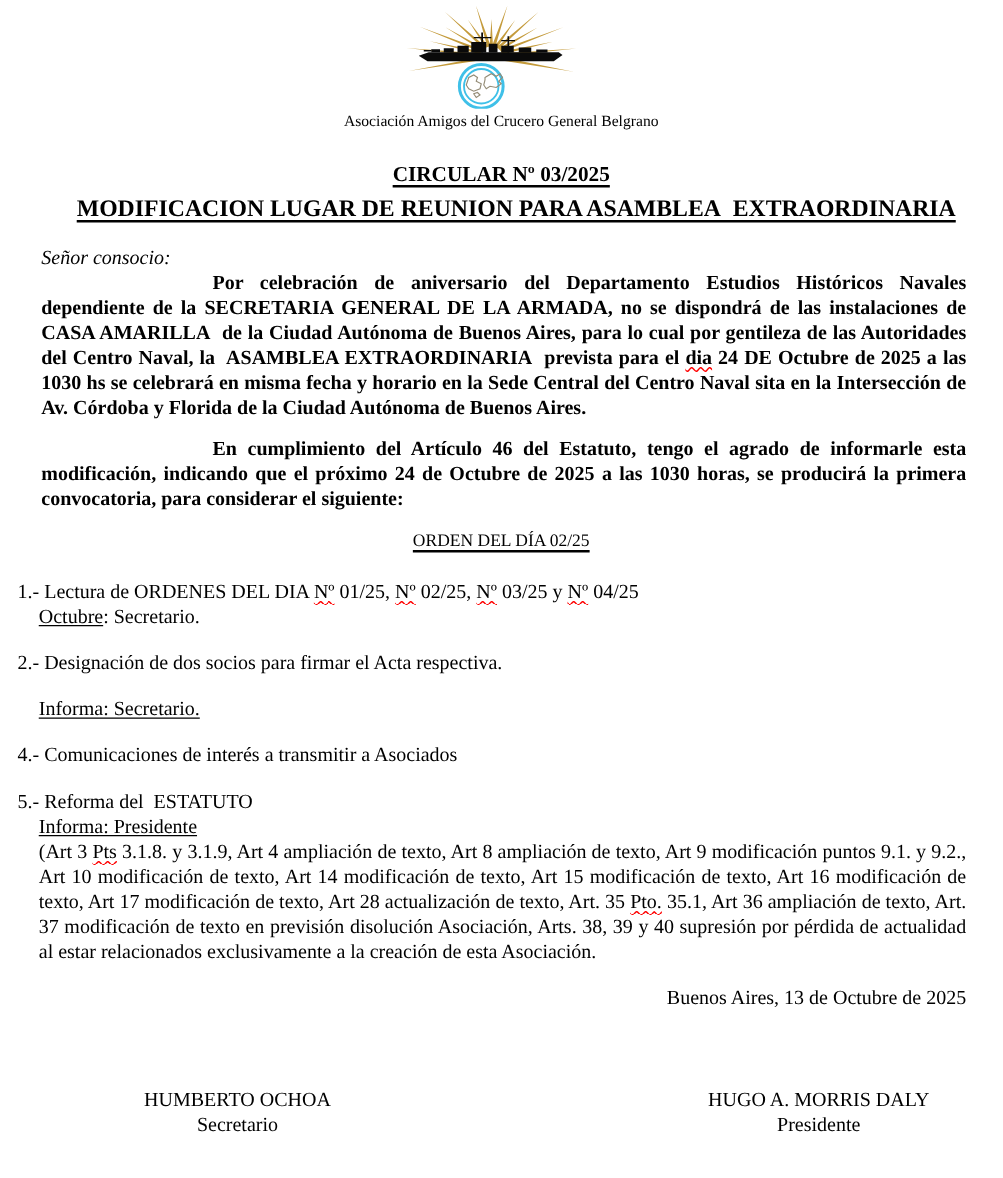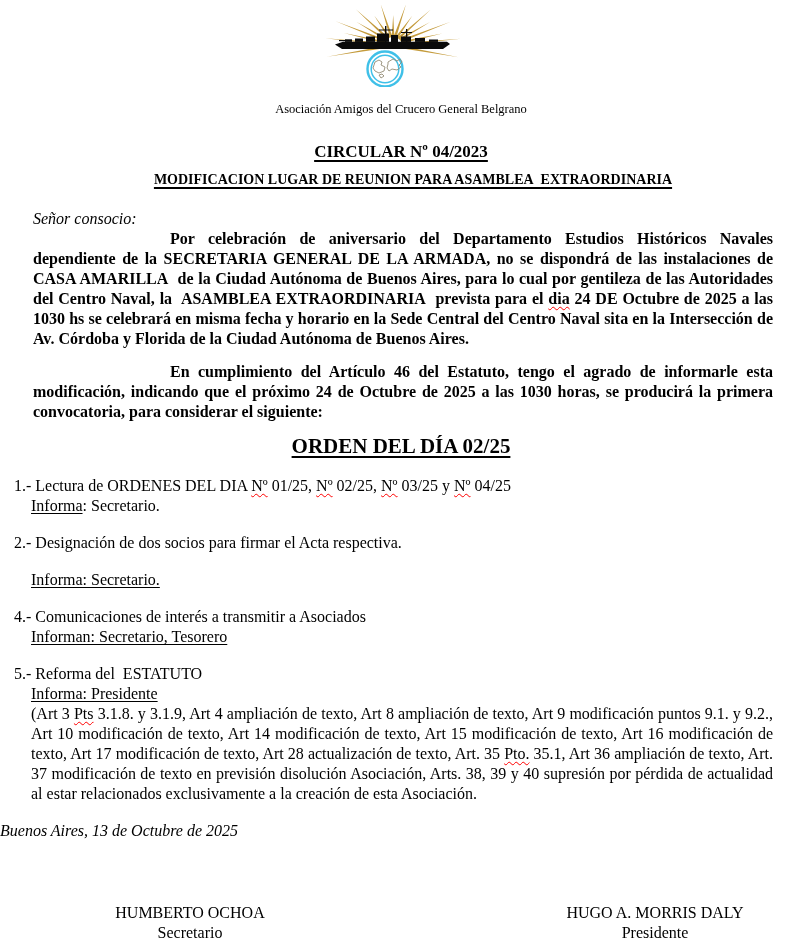--- a/index.html
+++ b/index.html
@@ -2,35 +2,35 @@
 <html lang="es" style="--sq: #FF0000;"><head>
 <meta charset="utf-8">
 <style>
   html,body{margin:0;padding:0;}
   body{
     width:802px;height:942px;overflow:hidden;background:#ffffff;color:#000;
     font-family:"Liberation Serif","DejaVu Serif",serif;
     font-size:16px;line-height:20px;
   }
   .logo-svg{display:block;margin:5px 0 0 309px;}
-  .org-name{text-align:center;font-size:12.5px;line-height:16px;margin-top:14px;}
+  .org-name{text-align:center;font-size:12.5px;line-height:16px;margin-top:2px;}
   .title1{font-weight:bold;font-size:17px;line-height:22px;text-align:center;margin-top:24px;}
-  .title2{font-weight:bold;font-size:14px;line-height:22px;text-align:center;margin-top:6px;margin-left:24px;}
+  .title2{font-weight:bold;font-size:19px;line-height:22px;text-align:center;margin-top:6px;margin-left:24px;}
   .uline{text-decoration:underline;text-decoration-thickness:1.5px;text-underline-offset:3px;}
   .content{margin:0 29px 0 33px;}
   .salutation{margin-top:18px;font-style:italic;}
   .bodypara{text-align:justify;text-indent:137px;font-weight:bold;}
   .para2{margin-top:13px;}
-  .agenda-title{font-weight:bold;font-size:21px;line-height:22px;text-align:center;margin-top:13px;}
+  .agenda-title{font-weight:normal;font-size:14px;line-height:22px;text-align:center;margin-top:13px;}
   .agenda-list{margin:19px 29px 0 14px;}
   .agenda-item{margin-bottom:17px;}
   .item-title{font-weight:normal;}
   .item-sub{padding-left:17px;}
   .item-detail{padding-left:17px;text-align:justify;}
-  .dateline{margin:12px 29px 0 0;font-style:italic;}
+  .dateline{text-align:right;margin:12px 29px 0 0;}
   .signatures{position:relative;height:42px;margin-top:62px;}
   .sig{position:absolute;top:0;width:300px;text-align:center;}
   .sig-left{left:40px;}
   .sig-right{left:505px;}
   .u{text-decoration:underline;text-underline-offset:2px;}
   .sq{
     text-decoration-line:underline;
     text-decoration-style:wavy;
     text-decoration-color:var(--sq,#ff0000);
     text-decoration-thickness:1px;
@@ -69,21 +69,21 @@
     <path d="M76,21 h1.4 v16 h-1.4 Z"></path>
     <path d="M97,24 h1.3 v13 h-1.3 Z"></path>
     <path d="M70,24.5 h14 v1 h-14 Z"></path>
     <path d="M92,27 h11 v1 h-11 Z"></path>
   </g>
 </svg>
 
 <div class="org-name">Asociación Amigos del Crucero General Belgrano</div>
 
 <div class="title1">
-  <span class="uline">CIRCULAR Nº 04/2023</span>
+  <span class="uline">CIRCULAR Nº 03/2025</span>
 </div>
 <div class="title2">
   <span class="uline">MODIFICACION LUGAR DE REUNION PARA ASAMBLEA&nbsp; EXTRAORDINARIA</span>
 </div>
 
 <div class="content">
   <div class="salutation">Señor consocio:</div>
   <div class="bodypara"><span>Por celebración de aniversario del Departamento Estudios Históricos Navales dependiente de la SECRETARIA GENERAL DE LA ARMADA, no se dispondrá de las instalaciones de CASA AMARILLA&nbsp; de la Ciudad Autónoma de Buenos Aires, para lo cual por gentileza de las Autoridades del Centro Naval, la&nbsp; ASAMBLEA EXTRAORDINARIA&nbsp; prevista para el </span><span class="sq">dia</span><span> 24 DE Octubre de 2025 a las 1030 hs se celebrará en misma fecha y horario en la Sede Central del Centro Naval sita en la Intersección de Av. Córdoba y Florida de la Ciudad Autónoma de Buenos Aires.</span></div>
   <div class="bodypara para2">En cumplimiento del Artículo 46 del Estatuto, tengo el agrado de informarle esta modificación, indicando que el próximo 24 de Octubre de 2025 a las 1030 horas, se producirá la primera convocatoria, para considerar el siguiente:</div>
 </div>
@@ -92,41 +92,40 @@
   <span class="uline">ORDEN DEL DÍA 02/25</span>
 </div>
 
 <div class="agenda-list">
 
   <div class="agenda-item">
     <div class="item-title">
       <span>1.-</span>
       <span><span>Lectura de ORDENES DEL DIA </span><span class="sq">Nº</span><span> 01/25, </span><span class="sq">Nº</span><span> 02/25, </span><span class="sq">Nº</span><span> 03/25 y </span><span class="sq">Nº</span><span> 04/25</span></span>
     </div>
-    <div class="item-sub"><span class="u">Informa</span><span>: Secretario.</span></div>
+    <div class="item-sub"><span class="u">Octubre</span><span>: Secretario.</span></div>
   </div>
 
   <div class="agenda-item">
     <div class="item-title">
       <span>2.-</span>
       <span><span>Designación de dos socios para firmar el Acta respectiva.</span></span>
     </div>
 
   </div>
 
   <div class="agenda-item">
     <div class="item-sub"><span class="u">Informa: Secretario.</span></div>
   </div>
 
   <div class="agenda-item">
     <div class="item-title">
       <span>4.-</span>
       <span><span>Comunicaciones de interés a transmitir a Asociados</span></span>
     </div>
-    <div class="item-sub"><span class="u">Informan: Secretario, Tesorero</span></div>
   </div>
 
   <div class="agenda-item">
     <div class="item-title">
       <span>5.-</span>
       <span><span>Reforma del&nbsp; ESTATUTO</span></span>
     </div>
     <div class="item-sub"><span class="u">Informa: Presidente</span></div>
     <div class="item-detail"><span>(Art 3 </span><span class="sq">Pts</span><span> 3.1.8. y 3.1.9, Art 4 ampliación de texto, Art 8 ampliación de texto, Art 9 modificación puntos 9.1. y 9.2., Art 10 modificación de texto, Art 14 modificación de texto, Art 15 modificación de texto, Art 16 modificación de texto, Art 17 modificación de texto, Art 28 actualización de texto, Art. 35 </span><span class="sq">Pto.</span><span> 35.1, Art 36 ampliación de texto, Art. 37 modificación de texto en previsión disolución Asociación, Arts. 38, 39 y 40 supresión por pérdida de actualidad al estar relacionados exclusivamente a la creación de esta Asociación.</span></div>
   </div>

